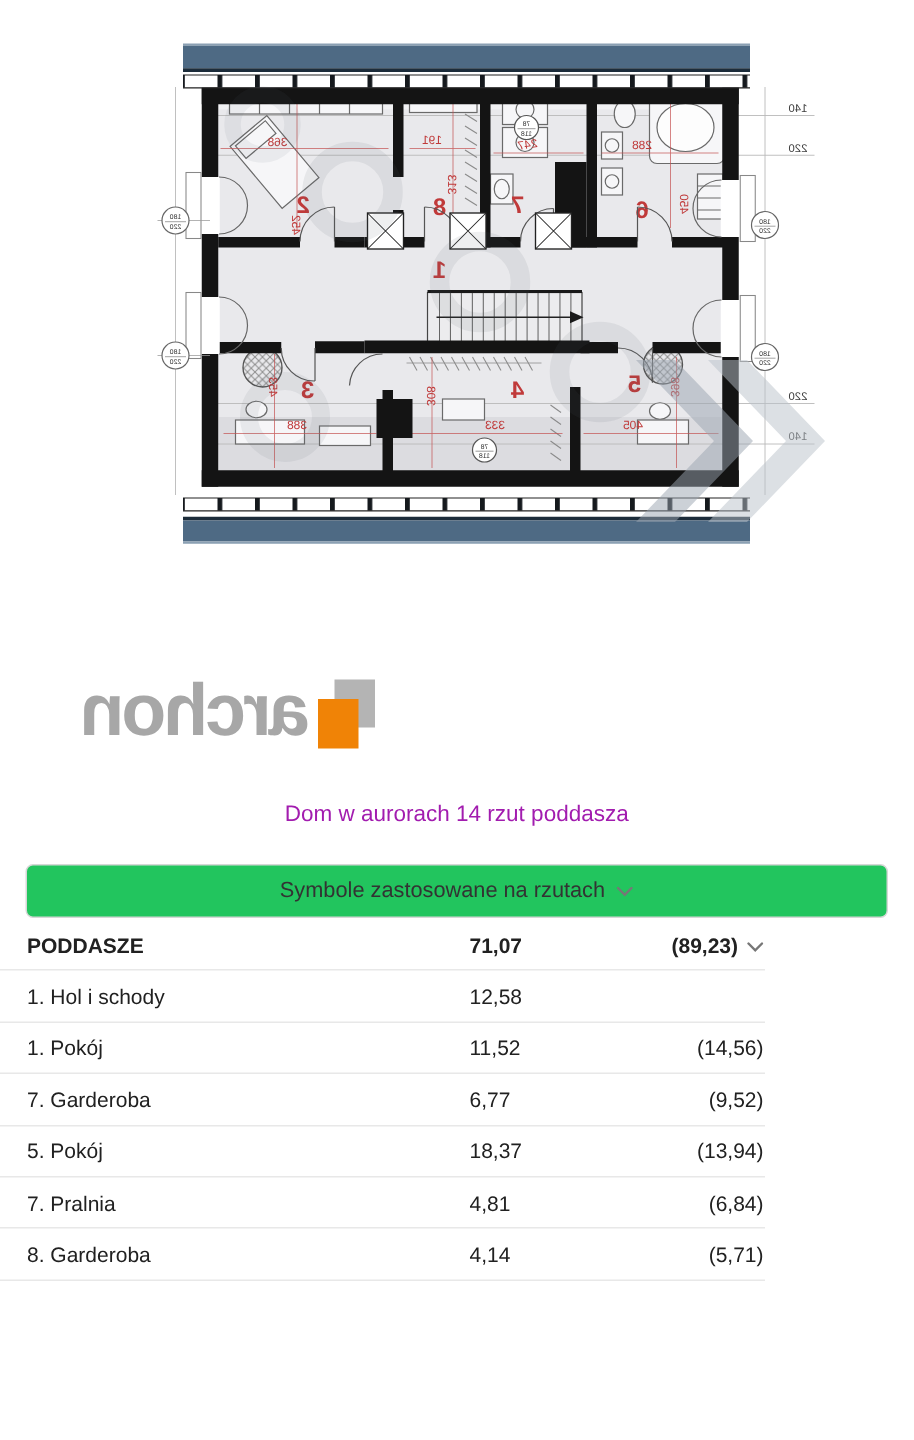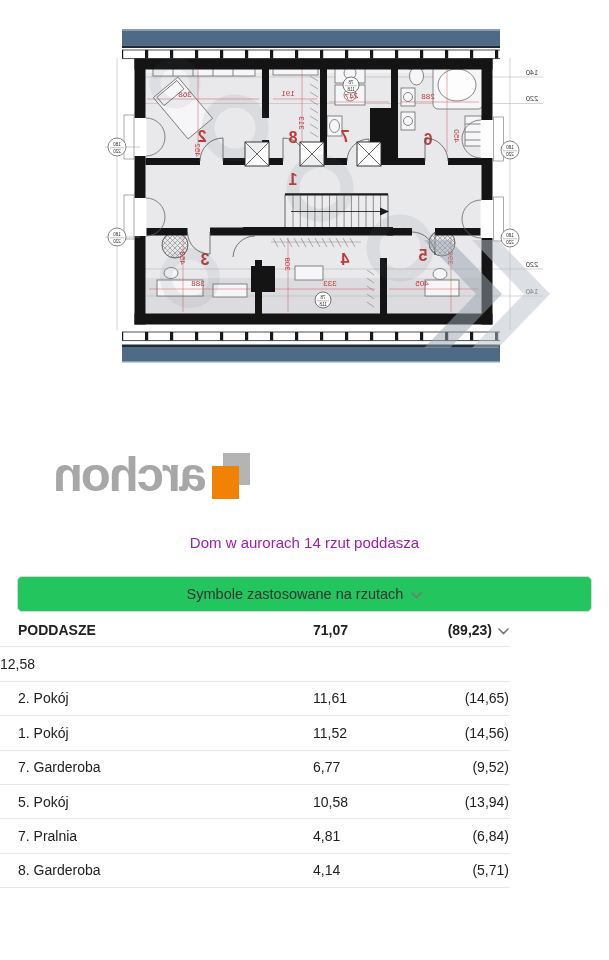--- a/index.html
+++ b/index.html
@@ -377,49 +377,43 @@
       <span>(89,23)</span>
       <span class="chev">
         <svg width="11" height="7" viewBox="0 0 11 7">
             <path d="M1,1 L5.5,5.5 L10,1" stroke="#777" stroke-width="1.6" fill="none" stroke-linecap="round"></path>
           </svg>
       </span>
     </span>
   </div>
 
   <div class="trow">
+    <span class="c-name">1. Hol i schody</span>
     <span class="c-area">12,58</span>
     <span class="c-gross">
         <span></span>
-      </span>
-  </div>
-  <div class="trow">
-    <span class="c-name">2. Pokój</span>
-    <span class="c-area">11,61</span>
-    <span class="c-gross">
-        <span>(14,65)</span>
       </span>
   </div>
   <div class="trow">
     <span class="c-name">1. Pokój</span>
     <span class="c-area">11,52</span>
     <span class="c-gross">
         <span>(14,56)</span>
       </span>
   </div>
   <div class="trow">
     <span class="c-name">7. Garderoba</span>
     <span class="c-area">6,77</span>
     <span class="c-gross">
         <span>(9,52)</span>
       </span>
   </div>
   <div class="trow">
     <span class="c-name">5. Pokój</span>
-    <span class="c-area">10,58</span>
+    <span class="c-area">18,37</span>
     <span class="c-gross">
         <span>(13,94)</span>
       </span>
   </div>
   <div class="trow">
     <span class="c-name">7. Pralnia</span>
     <span class="c-area">4,81</span>
     <span class="c-gross">
         <span>(6,84)</span>
       </span>

